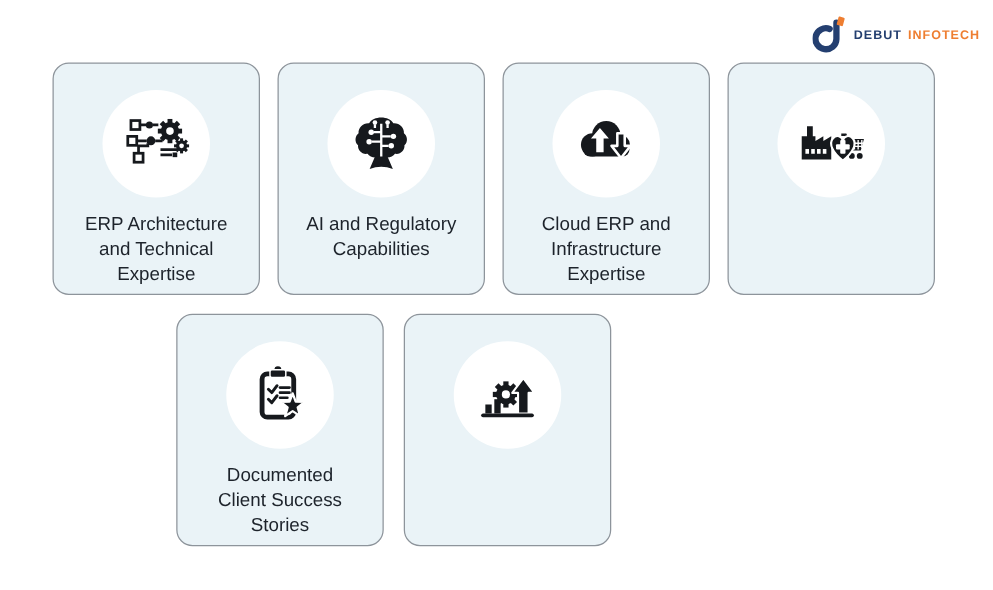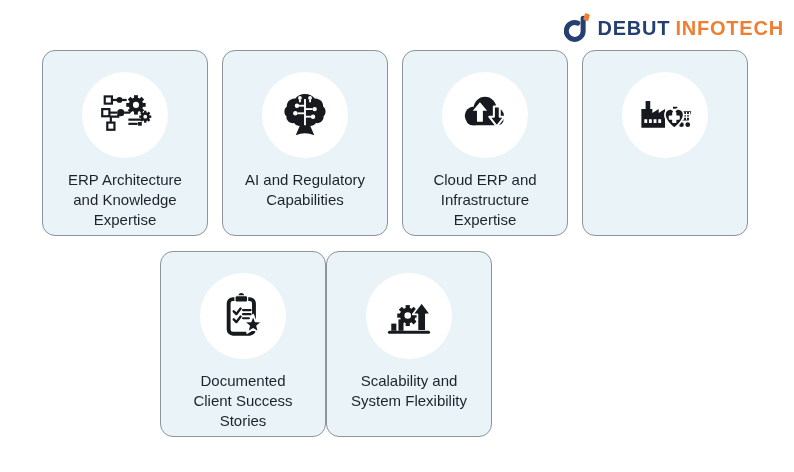--- a/index.html
+++ b/index.html
@@ -7,26 +7,26 @@
     width: 794px; height: 472px;
     background: #ffffff;
     font-family: "Liberation Sans", sans-serif;
     position: relative;
     overflow: hidden;
   }
   .logo {
     position: absolute; top: 12px; right: 10px;
     display: flex; align-items: center; gap: 5px;
   }
-  .logo-text { font-size: 20px; font-weight: bold; letter-spacing: 0.8px; white-space: nowrap; }
+  .logo-text { font-size: 10px; font-weight: bold; letter-spacing: 0.8px; white-space: nowrap; }
   .logo-text .debut { color: #243f70; margin-right: 5px; }
   .logo-text .infotech { color: #ee7e31; }
   .row { position: absolute; display: flex; }
   .row1 { left: 42px; top: 50px; gap: 14px; }
-  .row2 { left: 160px; top: 251px; }
+  .row2 { left: 141px; top: 251px; gap: 16px; }
   .card {
     width: 166px; height: 186px;
     background: #eaf3f7;
     border: 1px solid #8d949b;
     border-radius: 13px;
     display: flex; flex-direction: column; align-items: center;
     box-sizing: border-box;
   }
   .icon-circle {
     width: 86px; height: 86px; border-radius: 50%;
@@ -87,21 +87,21 @@
           <path d="M36,42.5 H47"></path>
         </g>
         <circle cx="25.5" cy="14.2" r="3.4" fill="#16191d"></circle>
         <circle cx="27" cy="29.2" r="4.2" fill="#16191d"></circle>
         <rect x="47.5" y="40.3" width="4.4" height="4.4" fill="#16191d"></rect>
         <use href="#gear8" transform="translate(45,20)" fill="#16191d"></use>
         <use href="#gear8" transform="translate(56,34) scale(0.62)" fill="#16191d"></use>
       </svg>
     </div>
     <div class="card-label">ERP Architecture
-and Knowledge
+and Technical
 Expertise</div>
   </div>
 
   <div class="card">
     <div class="icon-circle">
       <svg class="glyph" viewBox="0 0 64 64">
         <path fill="#16191d" d="M32,7 C37,7 41.5,9 43.5,12.5 C49,12 54,16.5 53.5,22 C57,24.5 57.5,30.5 54,33.5 C54.5,38.5 50,42.5 45,41.5 C43,44.5 38.5,46 34.5,44.5 L29.5,44.5 C25.5,46 21,44.5 19,41.5 C14,42.5 9.5,38.5 10,33.5 C6.5,30.5 7,24.5 10.5,22 C10,16.5 15,12 20.5,12.5 C22.5,9 27,7 32,7 Z"></path>
         <path fill="#16191d" d="M27,42 H37 L43,56 Q32,51.5 21,56 Z"></path>
         <g stroke="#fff" stroke-width="2.2" fill="none">
           <path d="M32,13 V44"></path>
@@ -202,17 +202,15 @@
   <div class="card">
     <div class="icon-circle">
       <svg class="glyph" viewBox="0 0 64 64">
         <rect x="11" y="41" width="6" height="8.5" fill="#16191d"></rect>
         <rect x="19.5" y="36" width="6" height="13.5" fill="#16191d"></rect>
         <use href="#gear8" transform="translate(30.5,31.5) scale(1.08)" fill="#16191d"></use>
         <path fill="#16191d" stroke="#fff" stroke-width="2" stroke-linejoin="round" d="M42,49.5 V30 H36.5 L47,16 L57.5,30 H52 V49.5 Z"></path>
         <rect x="7" y="49.5" width="50" height="3.6" rx="1.8" fill="#16191d"></rect>
       </svg>
     </div>
-    <div class="card-label">Scalability and
-System Flexibility</div>
   </div>
 
 </div>
 
 </body></html>

